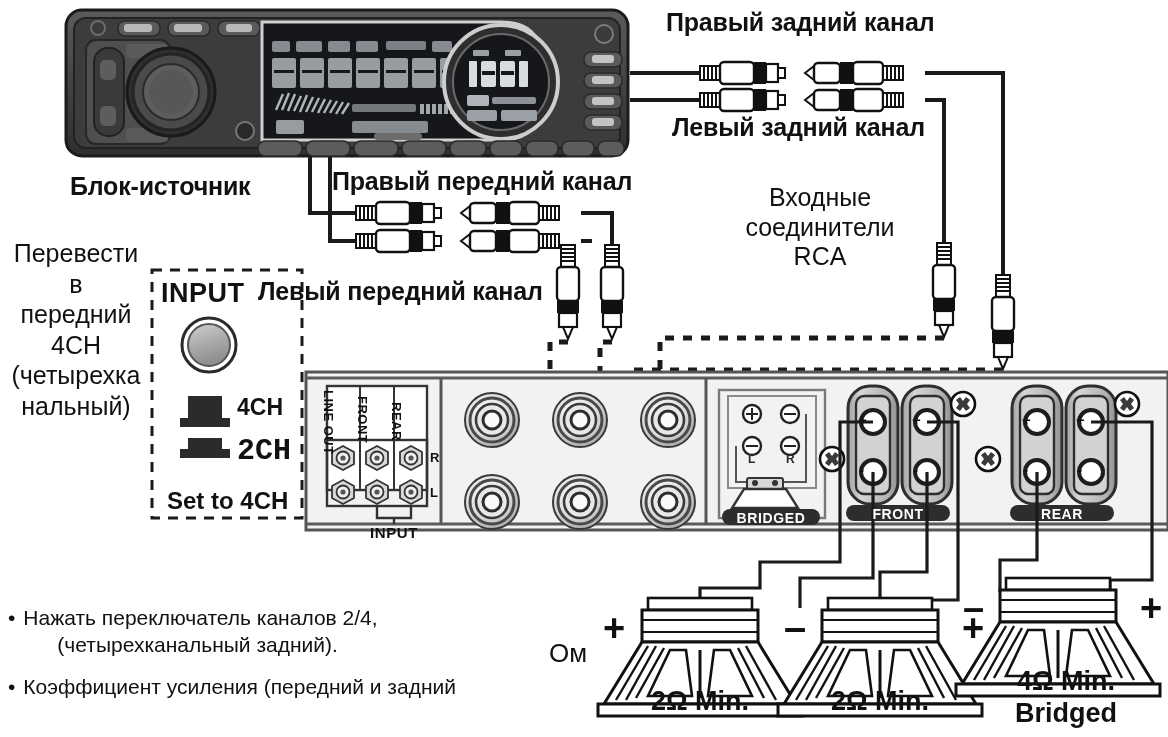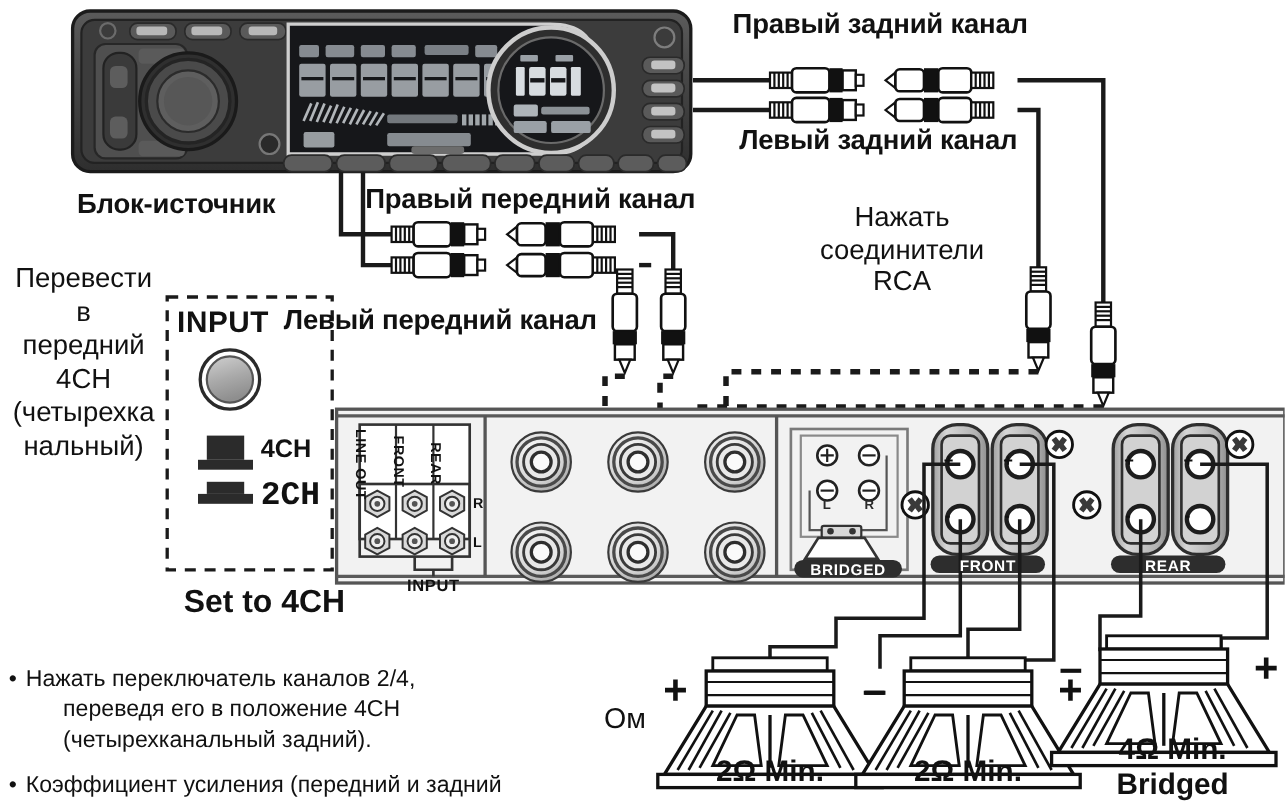--- a/index.html
+++ b/index.html
@@ -472,38 +472,38 @@
   </svg>
 
   <div class="lbl ru" style="left:58px; top:172px;margin-left:12px;">Блок-источник</div>
 
   <div class="lbl ru" style="left:666px; top:8px;">Правый задний канал</div>
   <div class="lbl ru" style="left:672px; top:113px;">Левый задний канал</div>
 
   <div class="lbl ru" style="left:300px; top:167px;margin-left:32px;">Правый передний канал</div>
   <div class="lbl ru" style="left:258px; top:277px;">Левый передний канал</div>
 
-  <div class="lbl ru-reg ctr" style="left:726px; top:183px; width:188px;">Нажать
+  <div class="lbl ru-reg ctr" style="left:726px; top:183px; width:188px;">Входные
 соединители
 RCA</div>
 
 
   <div class="lbl ru-reg ctr" style="left:2px; top:238px; width:148px; line-height:1.22;">Перевести
 в
 передний
 4CH
 (четырехка
 нальный)</div>
 
   <div class="lbl eng-b" style="left:161px; top:278px; font-size:27px; letter-spacing:0.5px;">INPUT</div>
 
   <div class="lbl eng-b" style="left:237px; top:394px; font-size:23px;">4CH</div>
   <div class="lbl eng-b" style="left:237px; top:434px; font-size:30px;font-family:Liberation Mono, monospace;">2CH</div>
 
-  <div class="lbl eng-b" style="left:167px; top:487px; font-size:29px;margin-top:43px;">Set to 4CH</div>
+  <div class="lbl eng-b" style="left:167px; top:487px; font-size:24px;">Set to 4CH</div>
 
   <div class="lbl eng-b" style="left:336px; top:390px; font-size:13px; transform:rotate(90deg); transform-origin:left top; letter-spacing:0.5px;">LINE OUT</div>
   <div class="lbl eng-b" style="left:370px; top:396px; font-size:13px; transform:rotate(90deg); transform-origin:left top; letter-spacing:0.5px;">FRONT</div>
   <div class="lbl eng-b" style="left:404px; top:402px; font-size:13px; transform:rotate(90deg); transform-origin:left top; letter-spacing:0.5px;">REAR</div>
 
   <div class="lbl eng-b" style="left:430px; top:450px; font-size:13px;">R</div>
   <div class="lbl eng-b" style="left:430px; top:485px; font-size:13px;">L</div>
 
   <div class="lbl eng-b ctr" style="left:350px; top:524px; width:88px; font-size:15px; letter-spacing:0.6px;">INPUT</div>
 
@@ -535,21 +535,20 @@
   <div class="lbl eng-b ctr" style="left:978px; top:666px; width:176px; font-size:27px;">4Ω Min.</div>
   <div class="lbl eng-b ctr" style="left:978px; top:698px; width:176px; font-size:27px;">Bridged</div>
 
   <div class="lbl ru-reg" style="left:549px; top:638px; font-size:26px;">Ом</div>
 
   <div style="position:absolute; left:8px; top:604px; width:540px;">
     <div style="display:flex; gap:8px;">
       <span class="lbl note" style="position:static;">•</span>
       <span style="display:block;">
         <span class="lbl note" style="position:static; display:block;">Нажать переключатель каналов 2/4,</span>
-        <span class="lbl note" style="position:static; display:block; padding-left:34px;">переведя его в положение 4CH</span>
         <span class="lbl note" style="position:static; display:block; padding-left:34px;">(четырехканальный задний).</span>
       </span>
     </div>
     <div style="display:flex; gap:8px; margin-top:14px;">
       <span class="lbl note" style="position:static;">•</span>
       <span class="lbl note" style="position:static; display:block;">Коэффициент усиления (передний и задний</span>
     </div>
   </div>
 
 </div>

